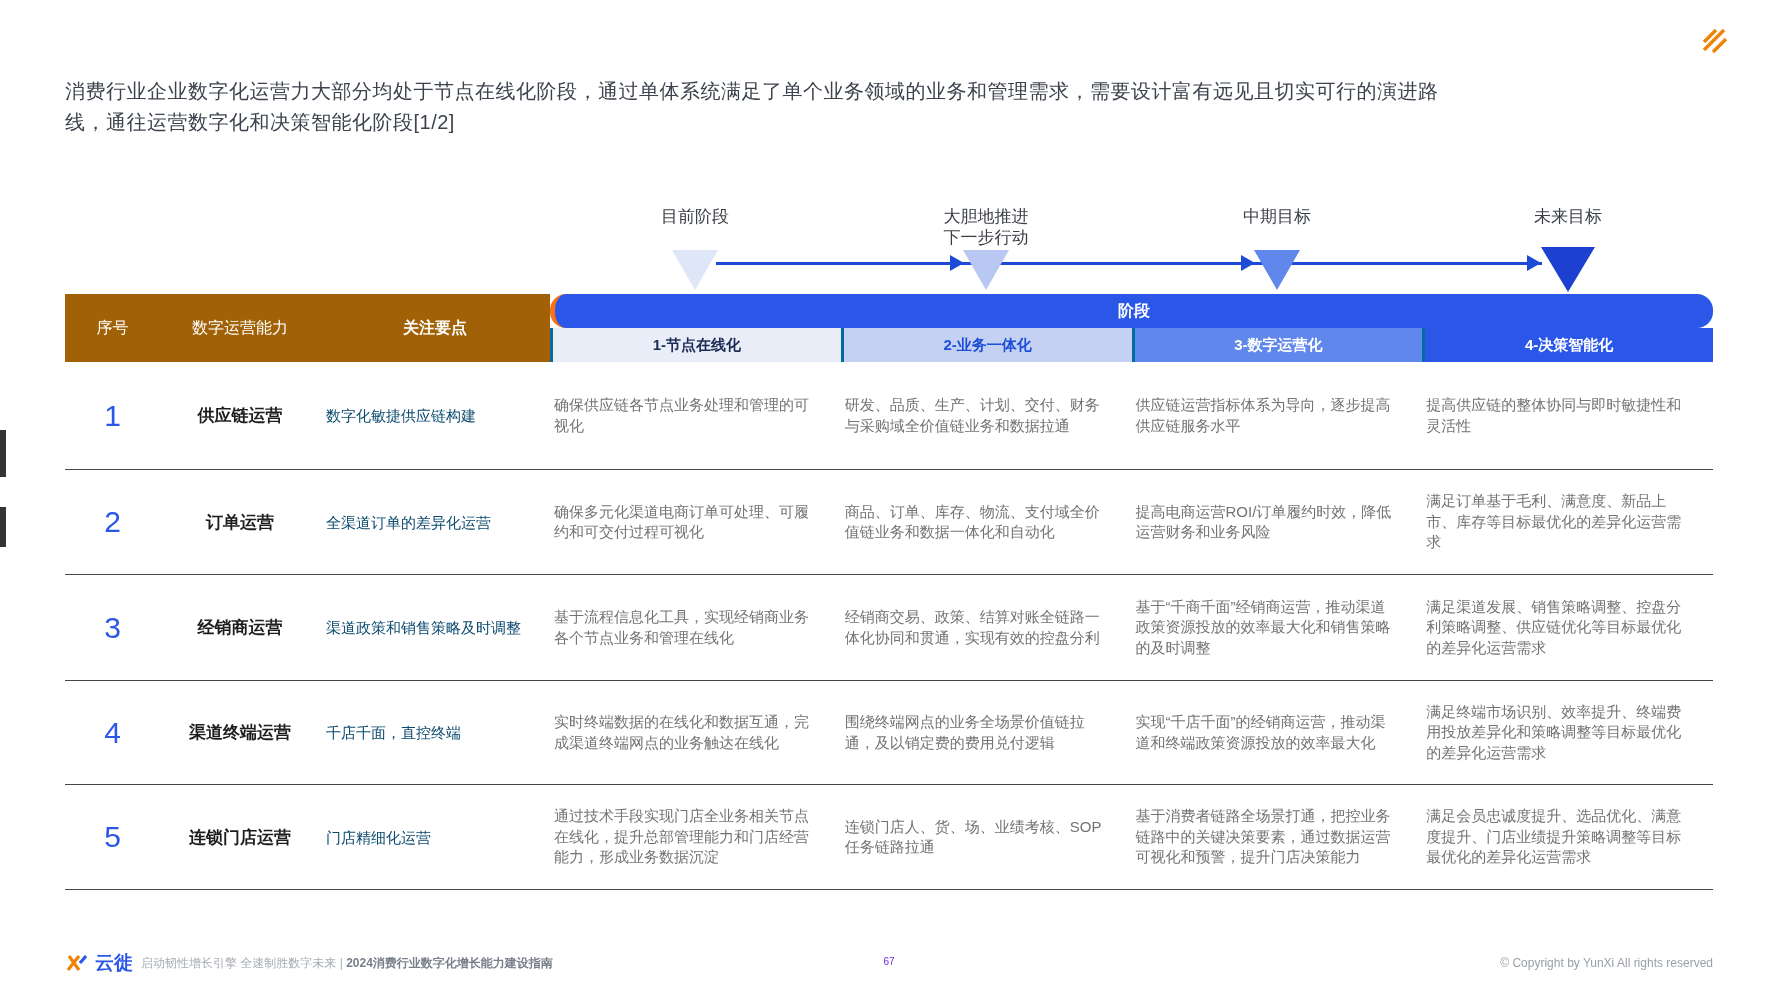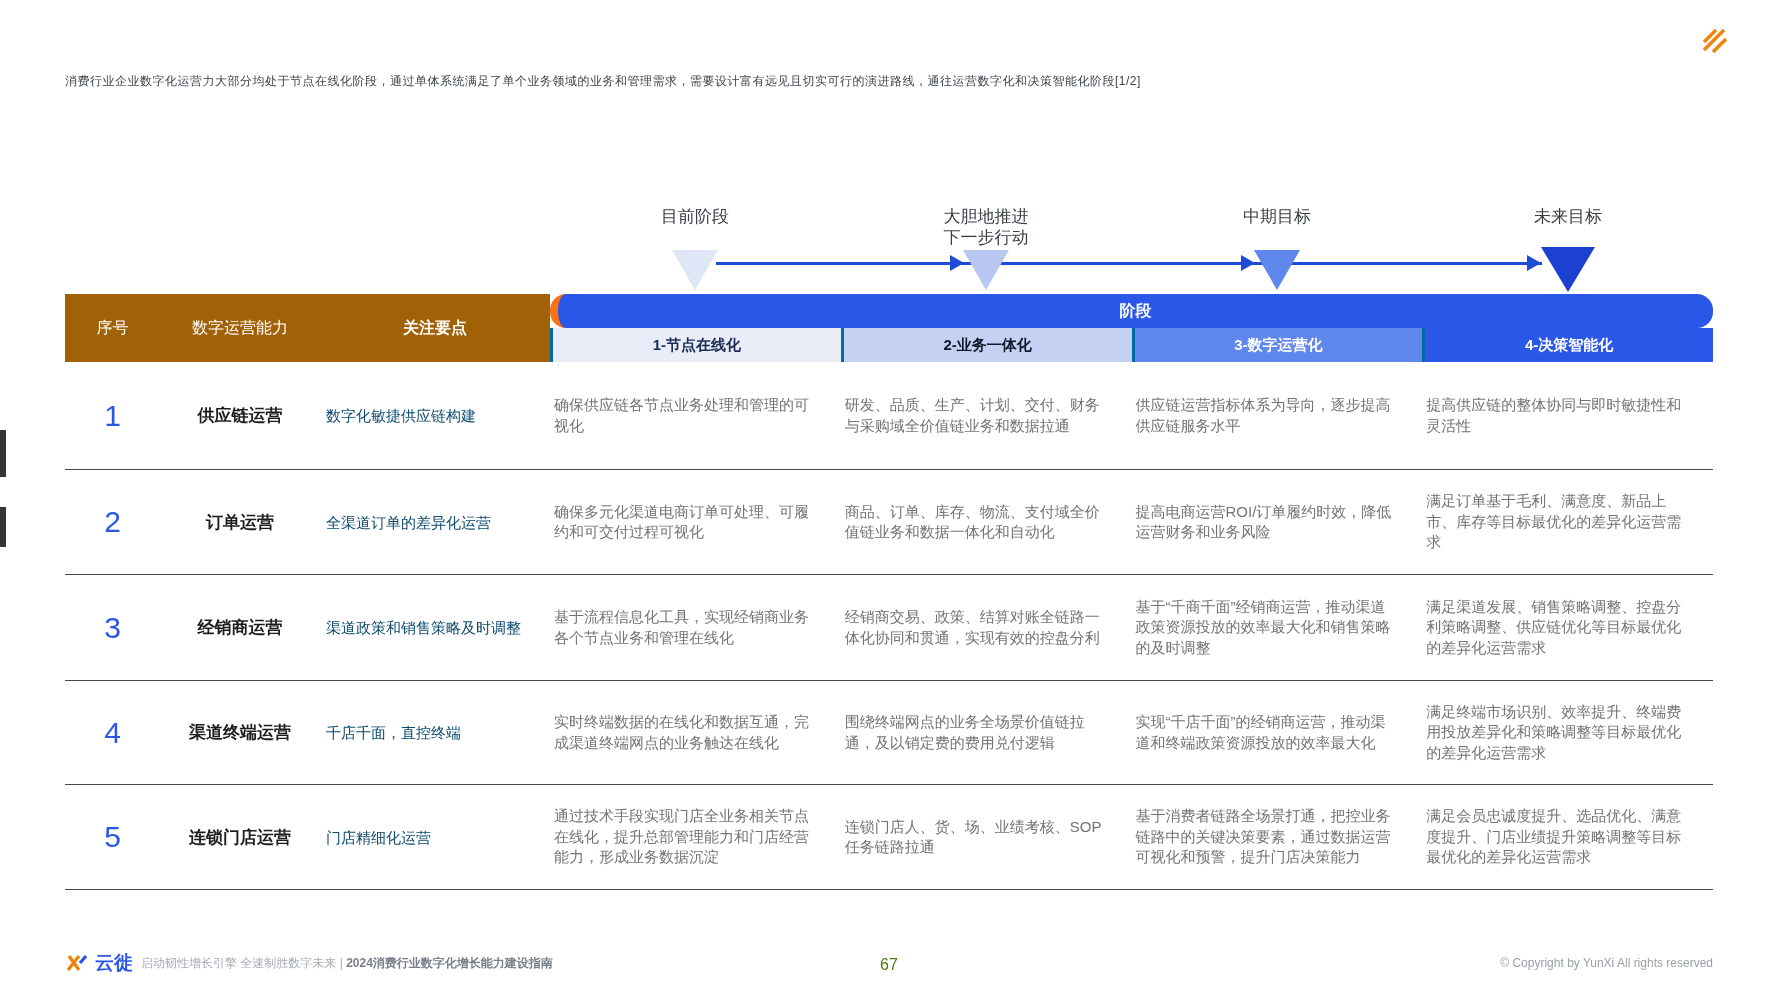--- a/index.html
+++ b/index.html
@@ -1,20 +1,20 @@
 <!DOCTYPE html>
 <html><head>
 <meta charset="utf-8">
 <style>
   html,body{margin:0;padding:0;background:#ffffff;}
   .page{position:relative;width:1778px;height:1000px;background:#ffffff;overflow:hidden;
         font-family:"Liberation Sans","DejaVu Sans",sans-serif;color:#3b3b3b;}
 
   
-  .title{position:absolute;left:65px;top:66px;width:1412px;font-size:12px;line-height:31px;
+  .title{position:absolute;left:65px;top:76px;width:1412px;font-size:20px;line-height:31px;
          color:#3d434d;letter-spacing:0.5px;}
 
   
   .hatch{position:absolute;right:50px;top:28px;width:26px;height:26px;}
 
   
   .edge-a{position:absolute;left:0;width:6px;background:#343434;}
 
   
   .tl-label{position:absolute;transform:translateX(-50%);text-align:center;font-size:17px;
@@ -26,44 +26,44 @@
            border-bottom:8px solid transparent;border-left:14px solid #1d4bd8;}
 
   
   .thead{position:absolute;left:65px;top:294px;width:1648px;height:68px;}
   .thead-left{position:absolute;left:0;top:0;width:485px;height:68px;background:#a16207;
               display:flex;align-items:center;color:#ffffff;font-size:16px;}
   .hcol-no{width:95px;text-align:center;}
   .hcol-cap{width:160px;text-align:center;}
   .hcol-focus{width:230px;text-align:center;font-weight:700;}
   .stage-head{position:absolute;left:485px;top:0;width:1163px;}
-  .stage-title{height:34px;background:#2a57e8;border-left:8px solid #f97316;box-sizing:border-box;
+  .stage-title{height:34px;background:#2a57e8;border-left:5px solid #f97316;box-sizing:border-box;
                color:#fff;font-weight:700;font-size:16px;display:flex;align-items:center;justify-content:center;border-radius:16px;}
   .stage-cols{display:flex;height:34px;}
   .stage-col{flex:1;border-left:3px solid #0369a1;box-sizing:border-box;display:flex;align-items:center;
              justify-content:center;font-size:15px;font-weight:700;}
   .sc1{background:#e9edf8;color:#1c2b55;}
-  .sc2{background:#c4d1f3;color:#0f172a;}
+  .sc2{background:#c4d1f3;color:#1d4ed8;}
   .sc3{background:#6087ec;color:#ffffff;}
   .sc4{background:#2a57e8;color:#ffffff;}
 
   
   .tbody{position:absolute;left:65px;top:362px;width:1648px;}
   .trow{display:flex;align-items:center;border-bottom:1px solid #474747;}
   .c-no{width:95px;text-align:center;font-size:30px;font-weight:500;color:#2a57e8;}
   .c-cap{width:160px;text-align:center;font-size:17px;font-weight:700;color:#1d1d1d;}
   .c-focus{width:230px;box-sizing:border-box;padding:0 14px 0 6px;font-size:15px;line-height:21px;color:#0c4a6e;}
   .c-stage{flex:1;box-sizing:border-box;padding:0 26px 0 4px;font-size:15px;line-height:20.5px;color:#737373;}
 
   
   .footer-left{position:absolute;left:65px;top:950px;display:flex;align-items:center;}
   .logo-text{color:#2a57e8;font-weight:700;font-size:19px;margin:0 8px 0 6px;}
   .tagline{font-size:12px;color:#a6abb3;}
   .tagline b{color:#787f8a;font-weight:700;}
-  .page-num{position:absolute;left:0;right:0;top:956px;text-align:center;font-size:16px;color:#4d7c0f;}
+  .page-num{position:absolute;left:0;right:0;top:956px;text-align:center;font-size:10px;color:#6d28d9;}
   .copyright{position:absolute;right:65px;top:956px;font-size:12px;color:#9aa0a6;}
 </style>
 </head>
 <body>
 
 <div class="page">
 
   <svg class="hatch" viewBox="0 0 26 26">
     <line x1="14" y1="2" x2="2" y2="14" stroke="#f08307" stroke-width="3.4"></line>
     <line x1="22" y1="2" x2="2" y2="22" stroke="#f08307" stroke-width="3.4"></line>

